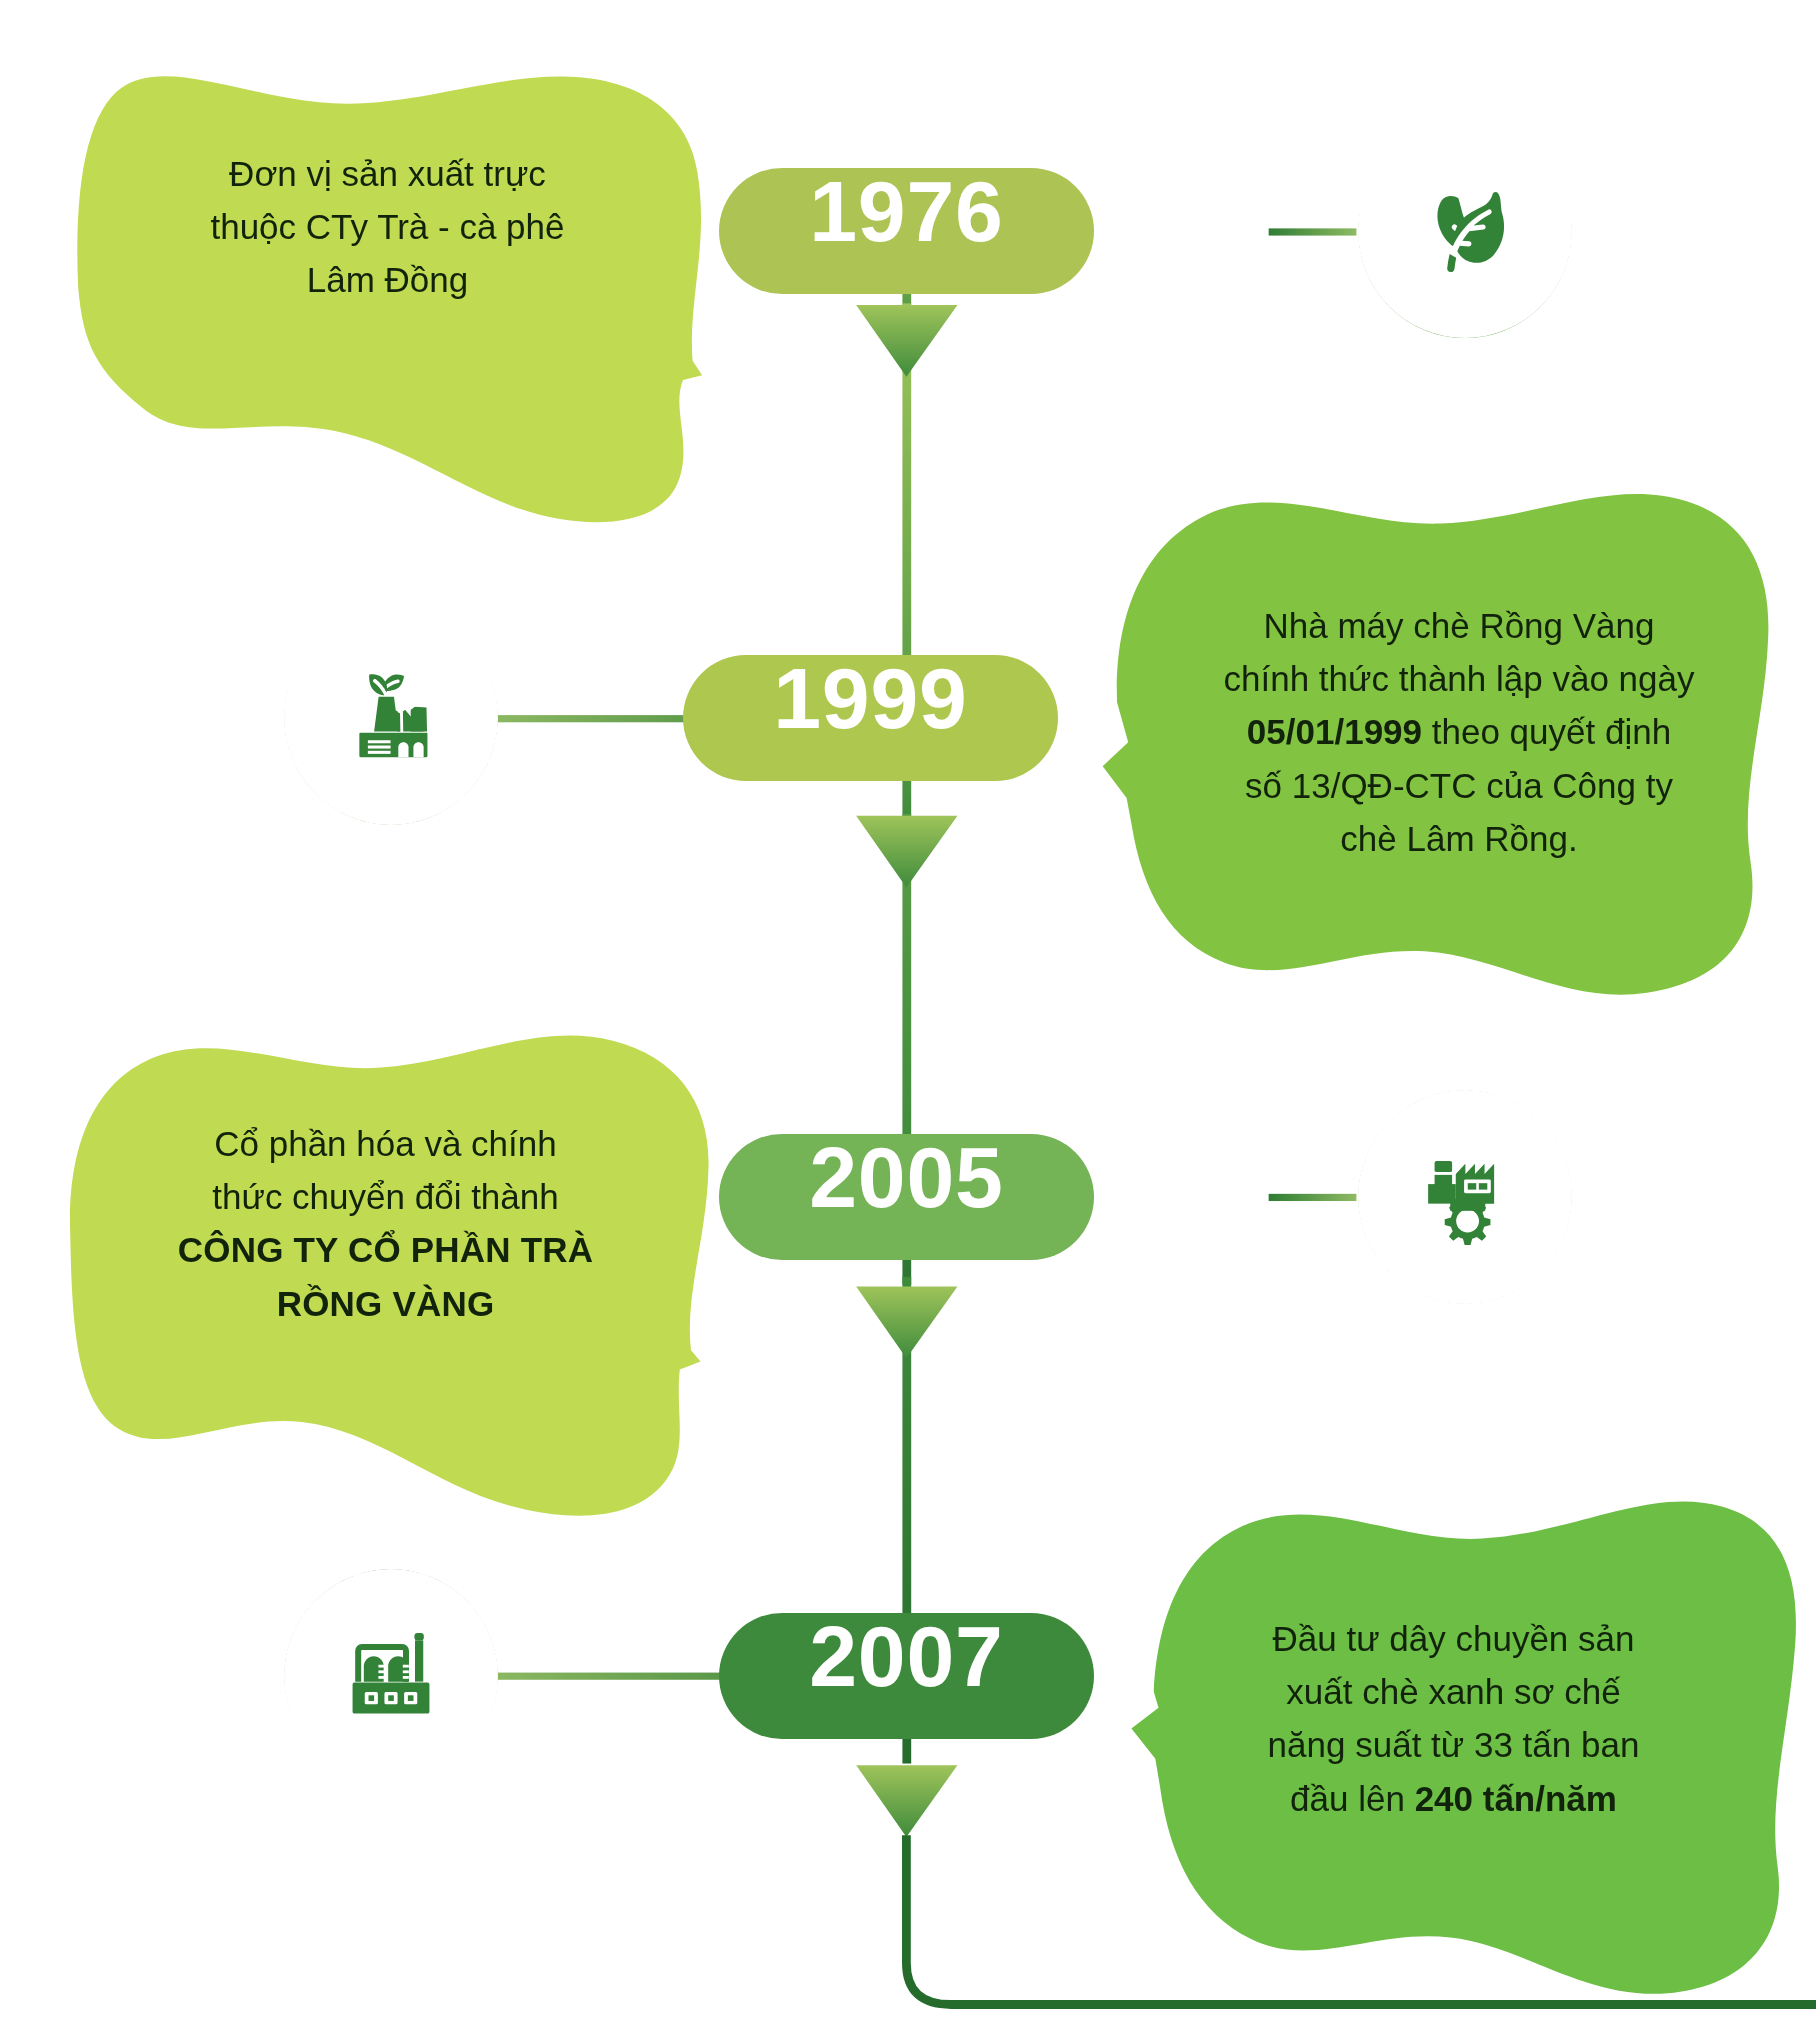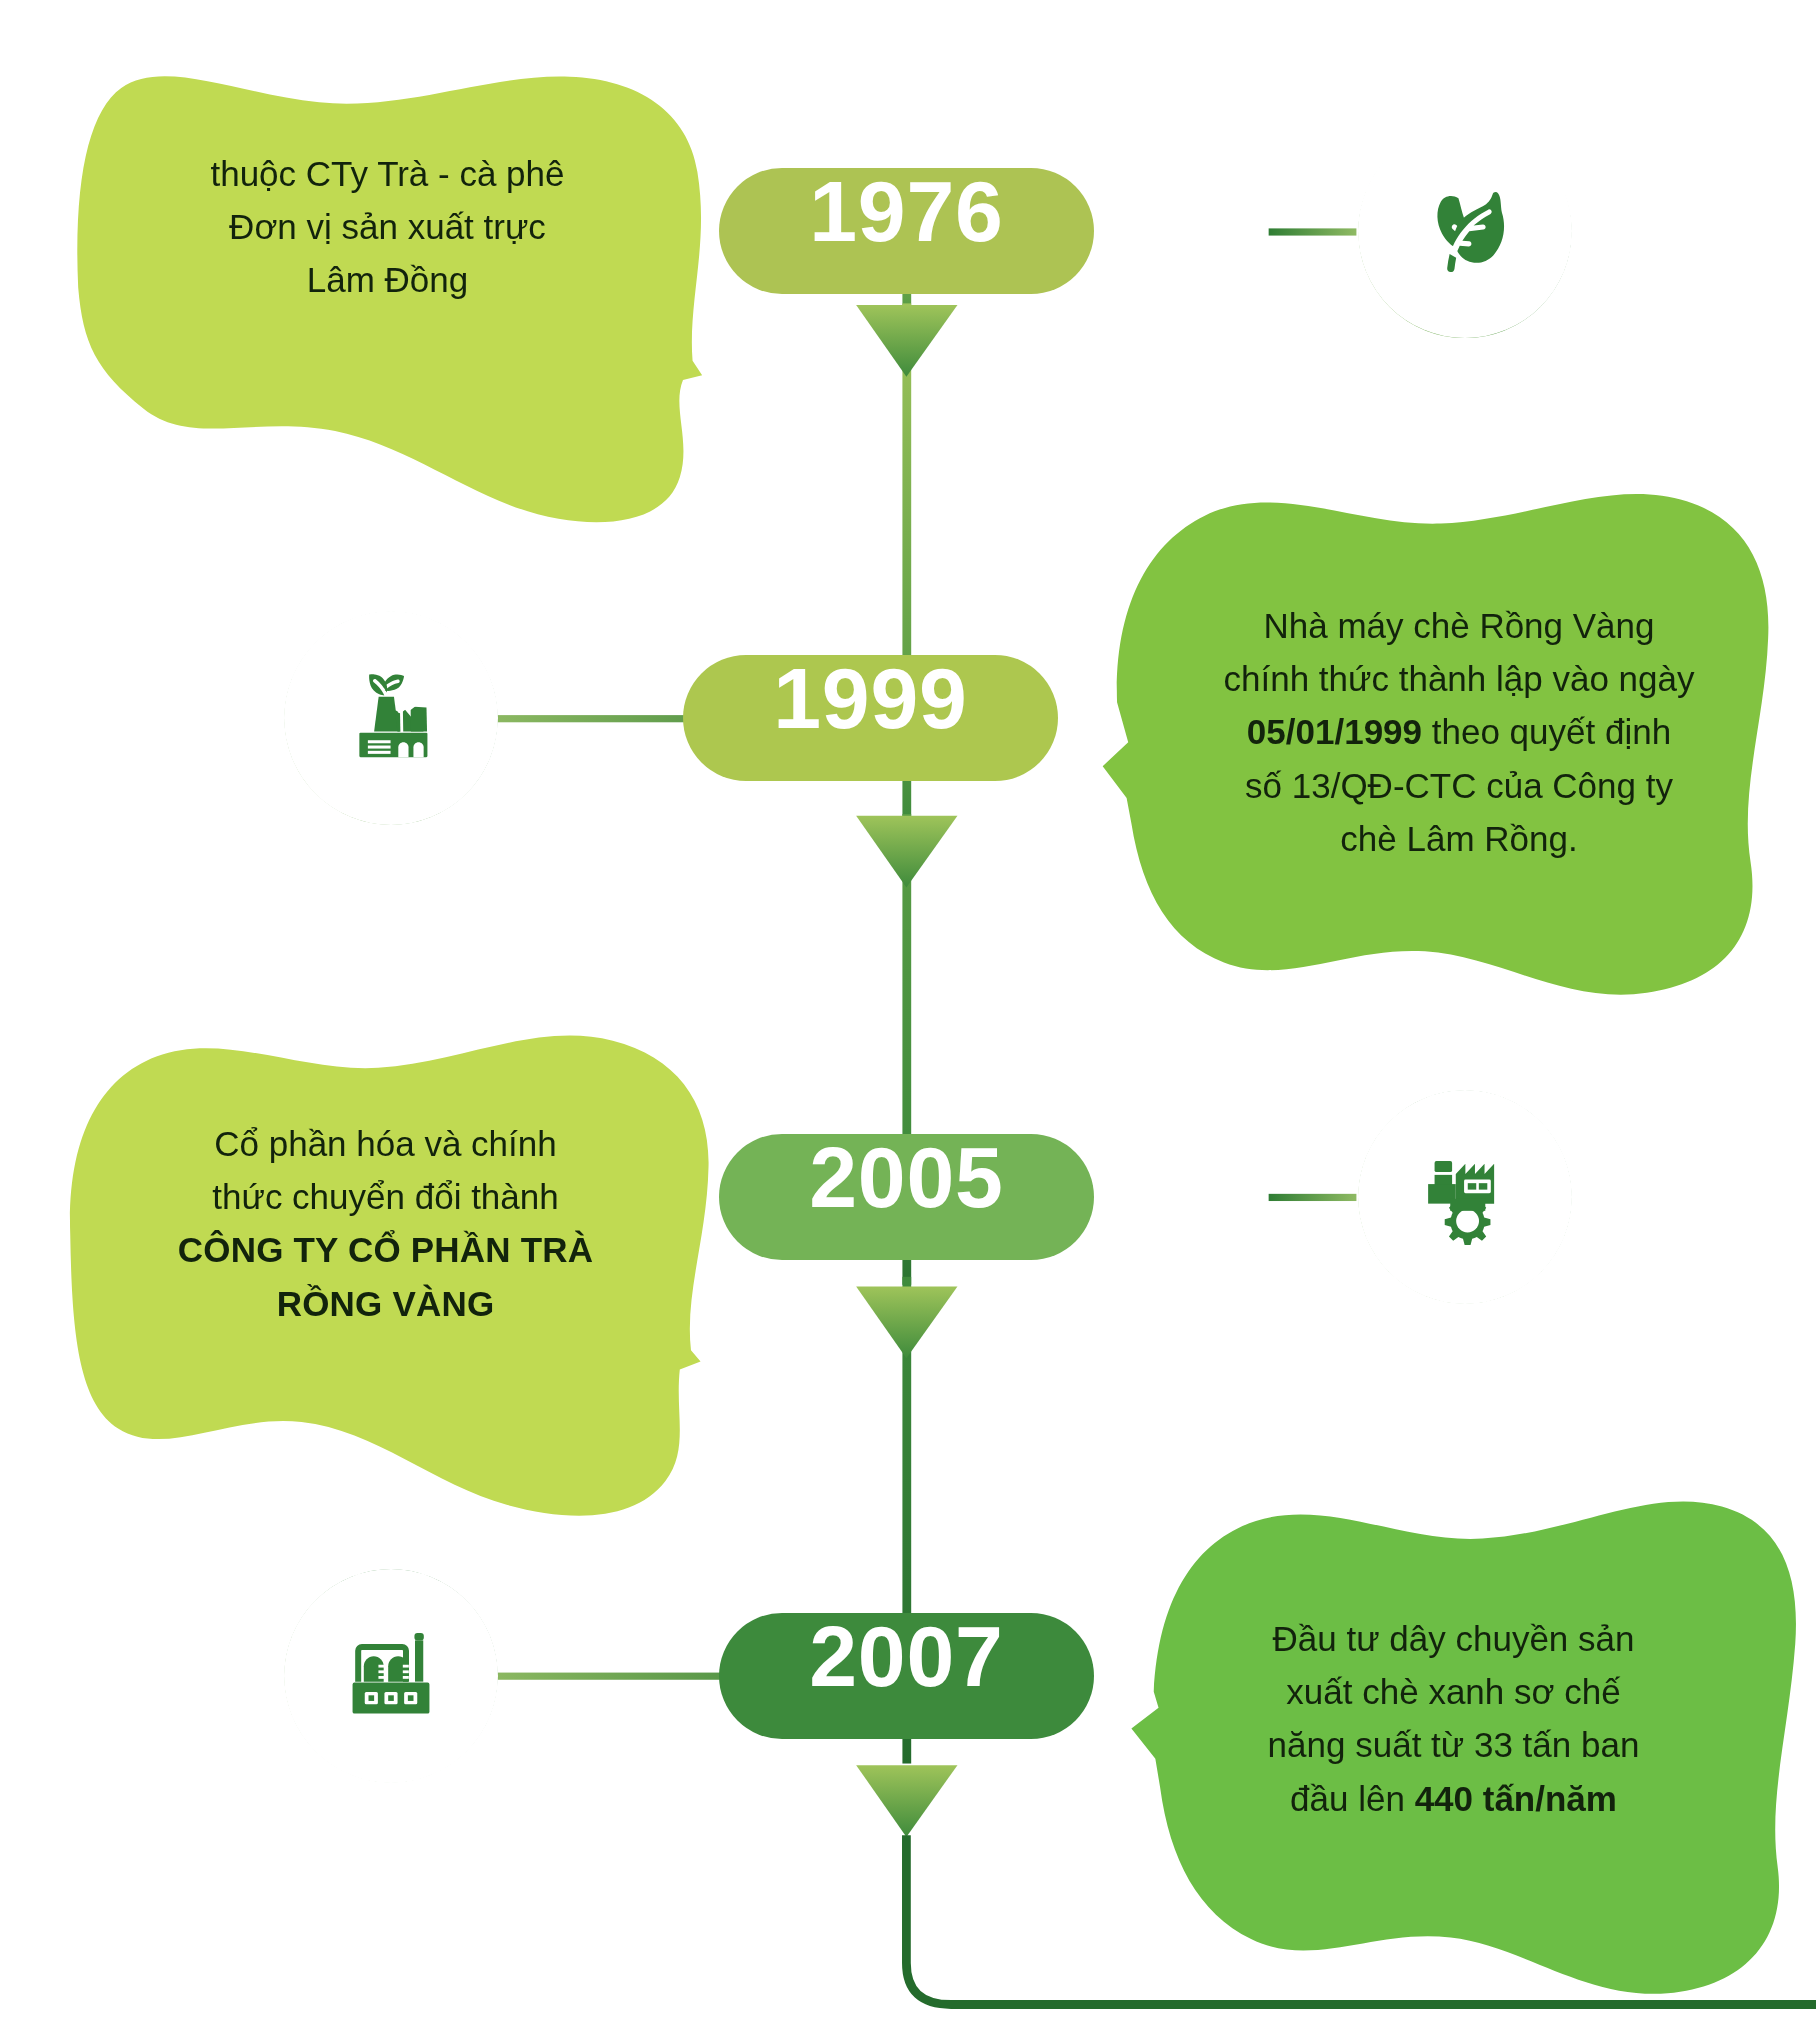--- a/index.html
+++ b/index.html
@@ -305,22 +305,22 @@
         <rect fill="#328238" x="20" y="42.3" width="3" height="3"></rect>
         <rect fill="#ffffff" x="28.5" y="40.5" width="7" height="6.5" rx="0.8"></rect>
         <rect fill="#328238" x="30.5" y="42.3" width="3" height="3"></rect>
         <rect fill="#ffffff" x="39" y="40.5" width="7" height="6.5" rx="0.8"></rect>
         <rect fill="#328238" x="41" y="42.3" width="3" height="3"></rect>
       </svg>
     </span>
   </div>
 
   <div class="blobtext" style="left:120px;top:147px;width:535px;">
+    <div>Đơn vị sản xuất trực</div>
     <div>thuộc CTy Trà - cà phê</div>
-    <div>Đơn vị sản xuất trực</div>
     <div>Lâm Đồng</div>
   </div>
 
   <div class="blobtext" style="left:1148px;top:599px;width:622px;">
     <div>Nhà máy chè Rồng Vàng</div>
     <div>chính thức thành lập vào ngày</div>
     <div><b>05/01/1999</b><span> theo quyết định</span></div>
     <div>số 13/QĐ-CTC của Công ty</div>
     <div>chè Lâm Rồng.</div>
   </div>
@@ -329,17 +329,17 @@
     <div>Cổ phần hóa và chính</div>
     <div>thức chuyển đổi thành</div>
     <div class="capline">CÔNG TY CỔ PHẦN TRÀ</div>
     <div class="capline">RỒNG VÀNG</div>
   </div>
 
   <div class="blobtext" style="left:1178px;top:1612px;width:551px;">
     <div>Đầu tư dây chuyền sản</div>
     <div>xuất chè xanh sơ chế</div>
     <div>năng suất từ 33 tấn ban</div>
-    <div><span>đầu lên </span><b>440 tấn/năm</b></div>
+    <div><span>đầu lên </span><b>240 tấn/năm</b></div>
   </div>
 
 </div>
 
 
 </body></html>

